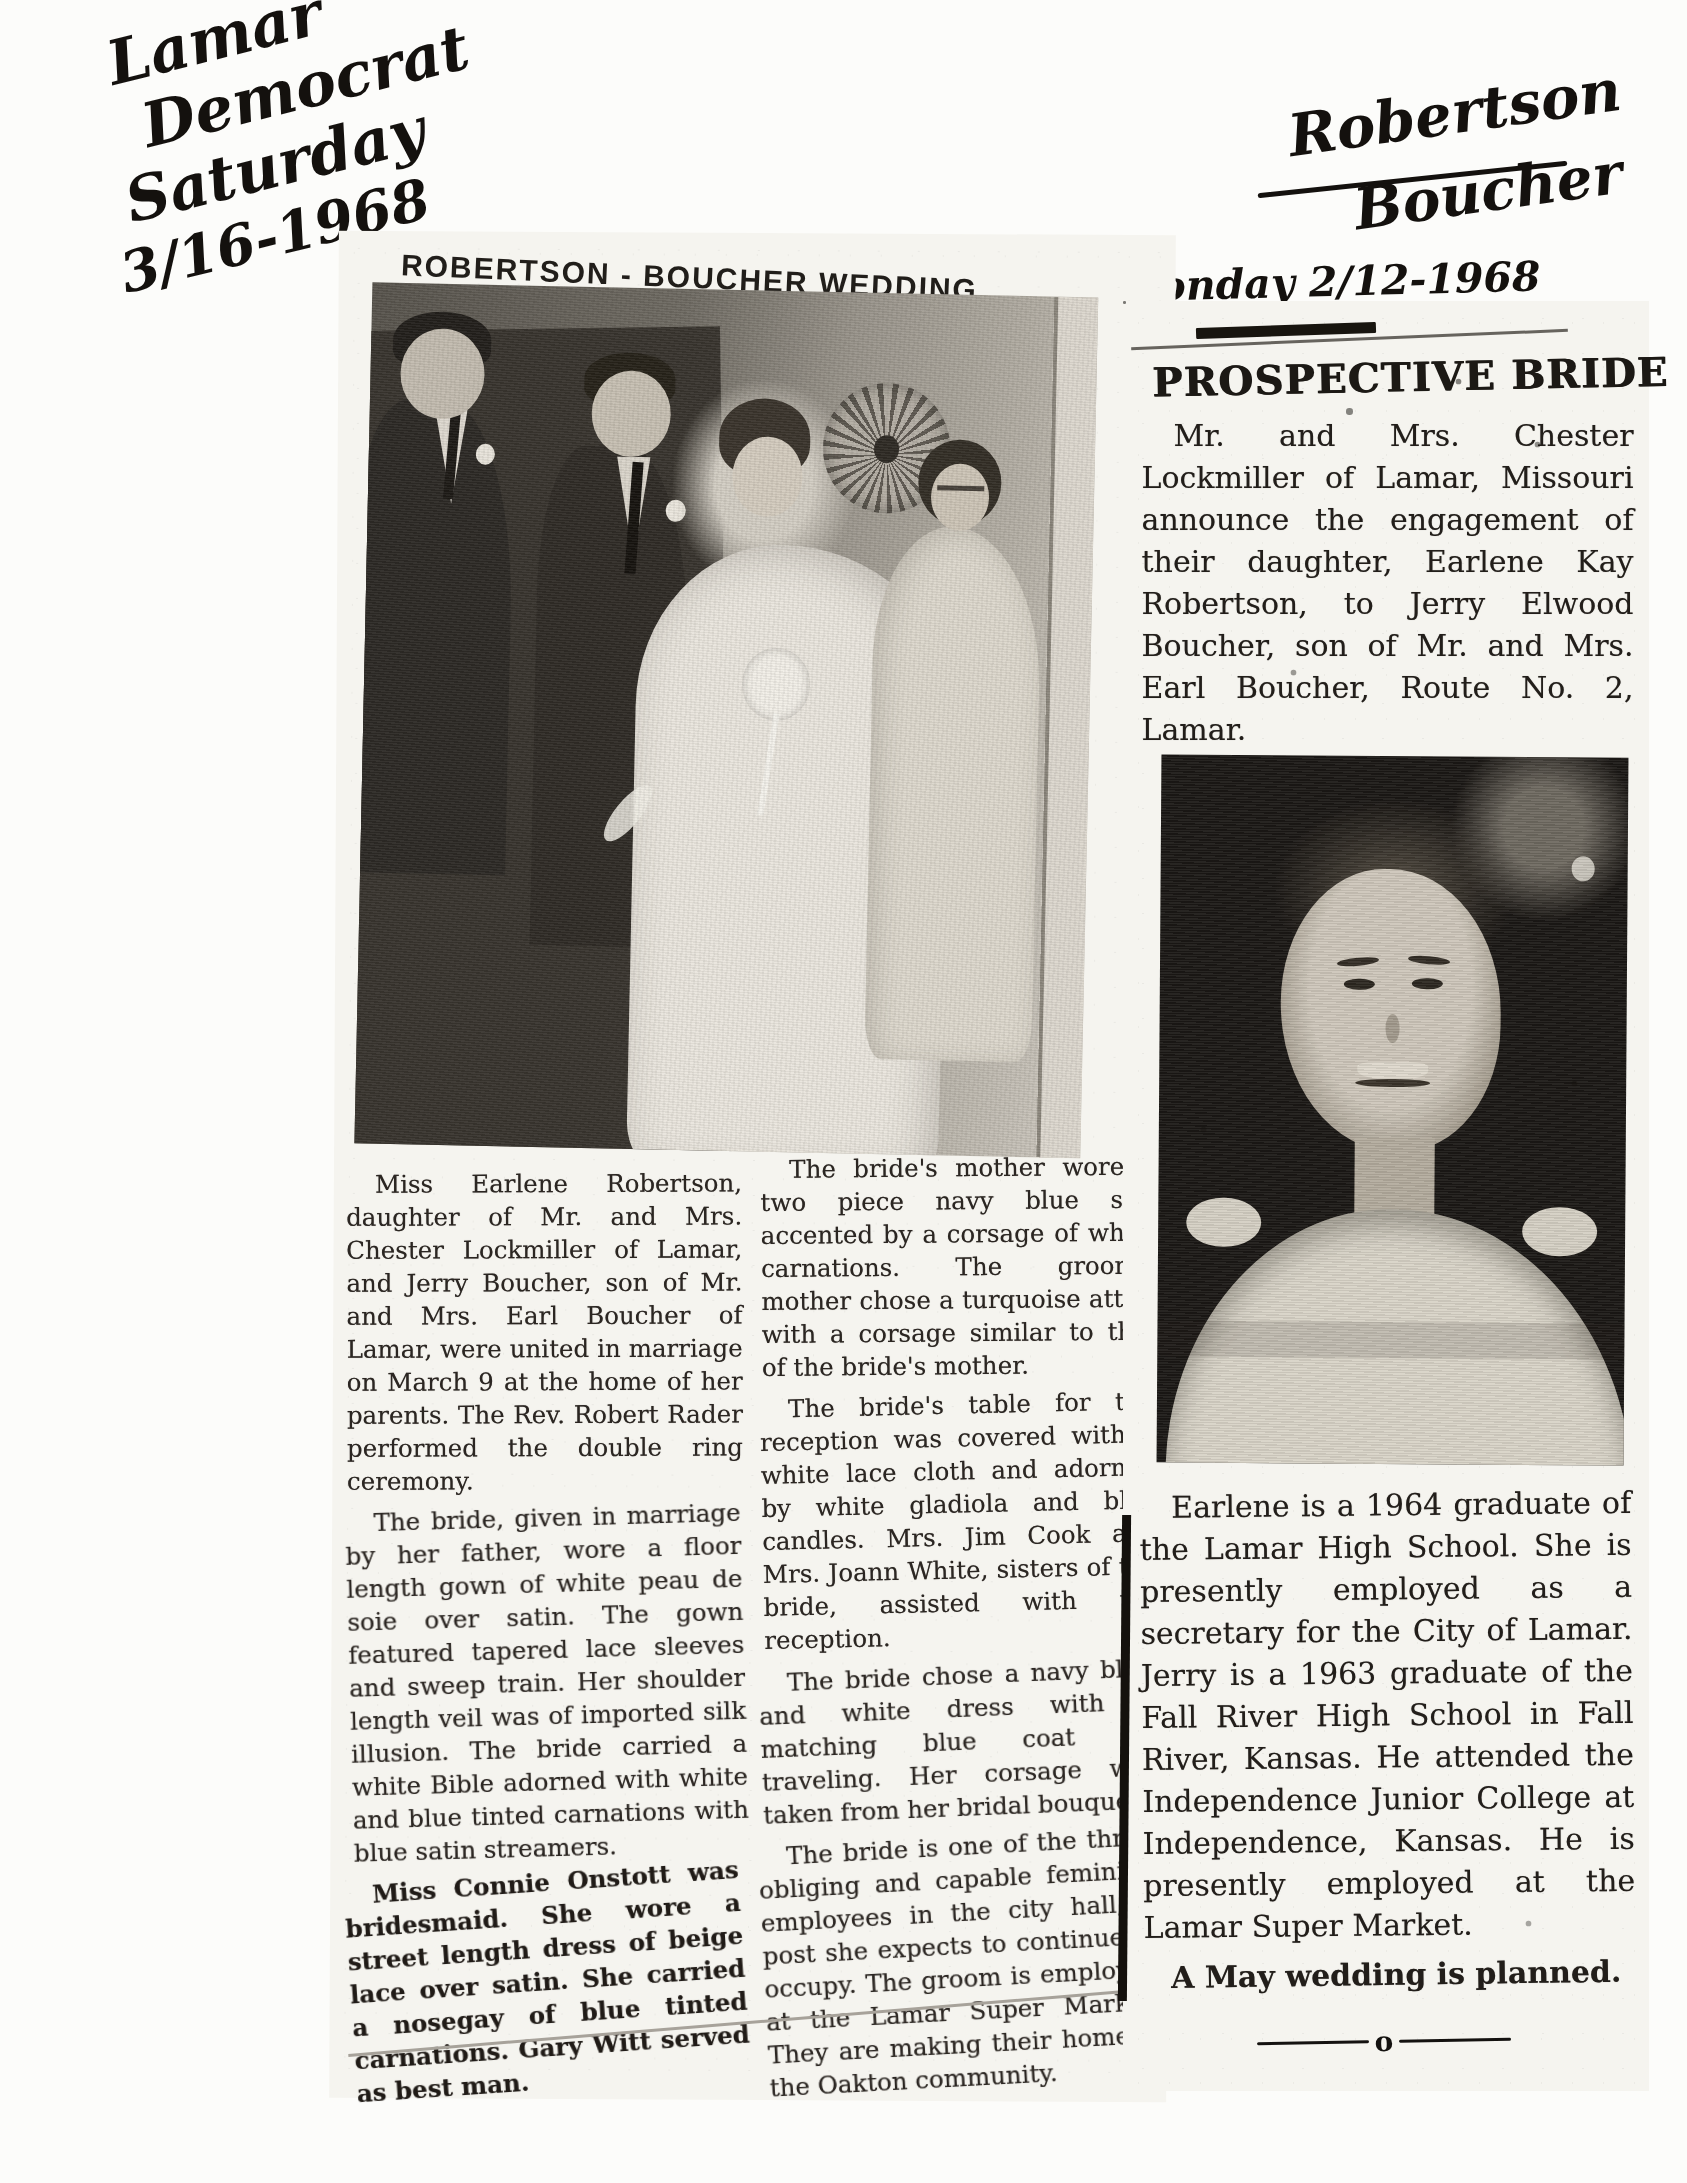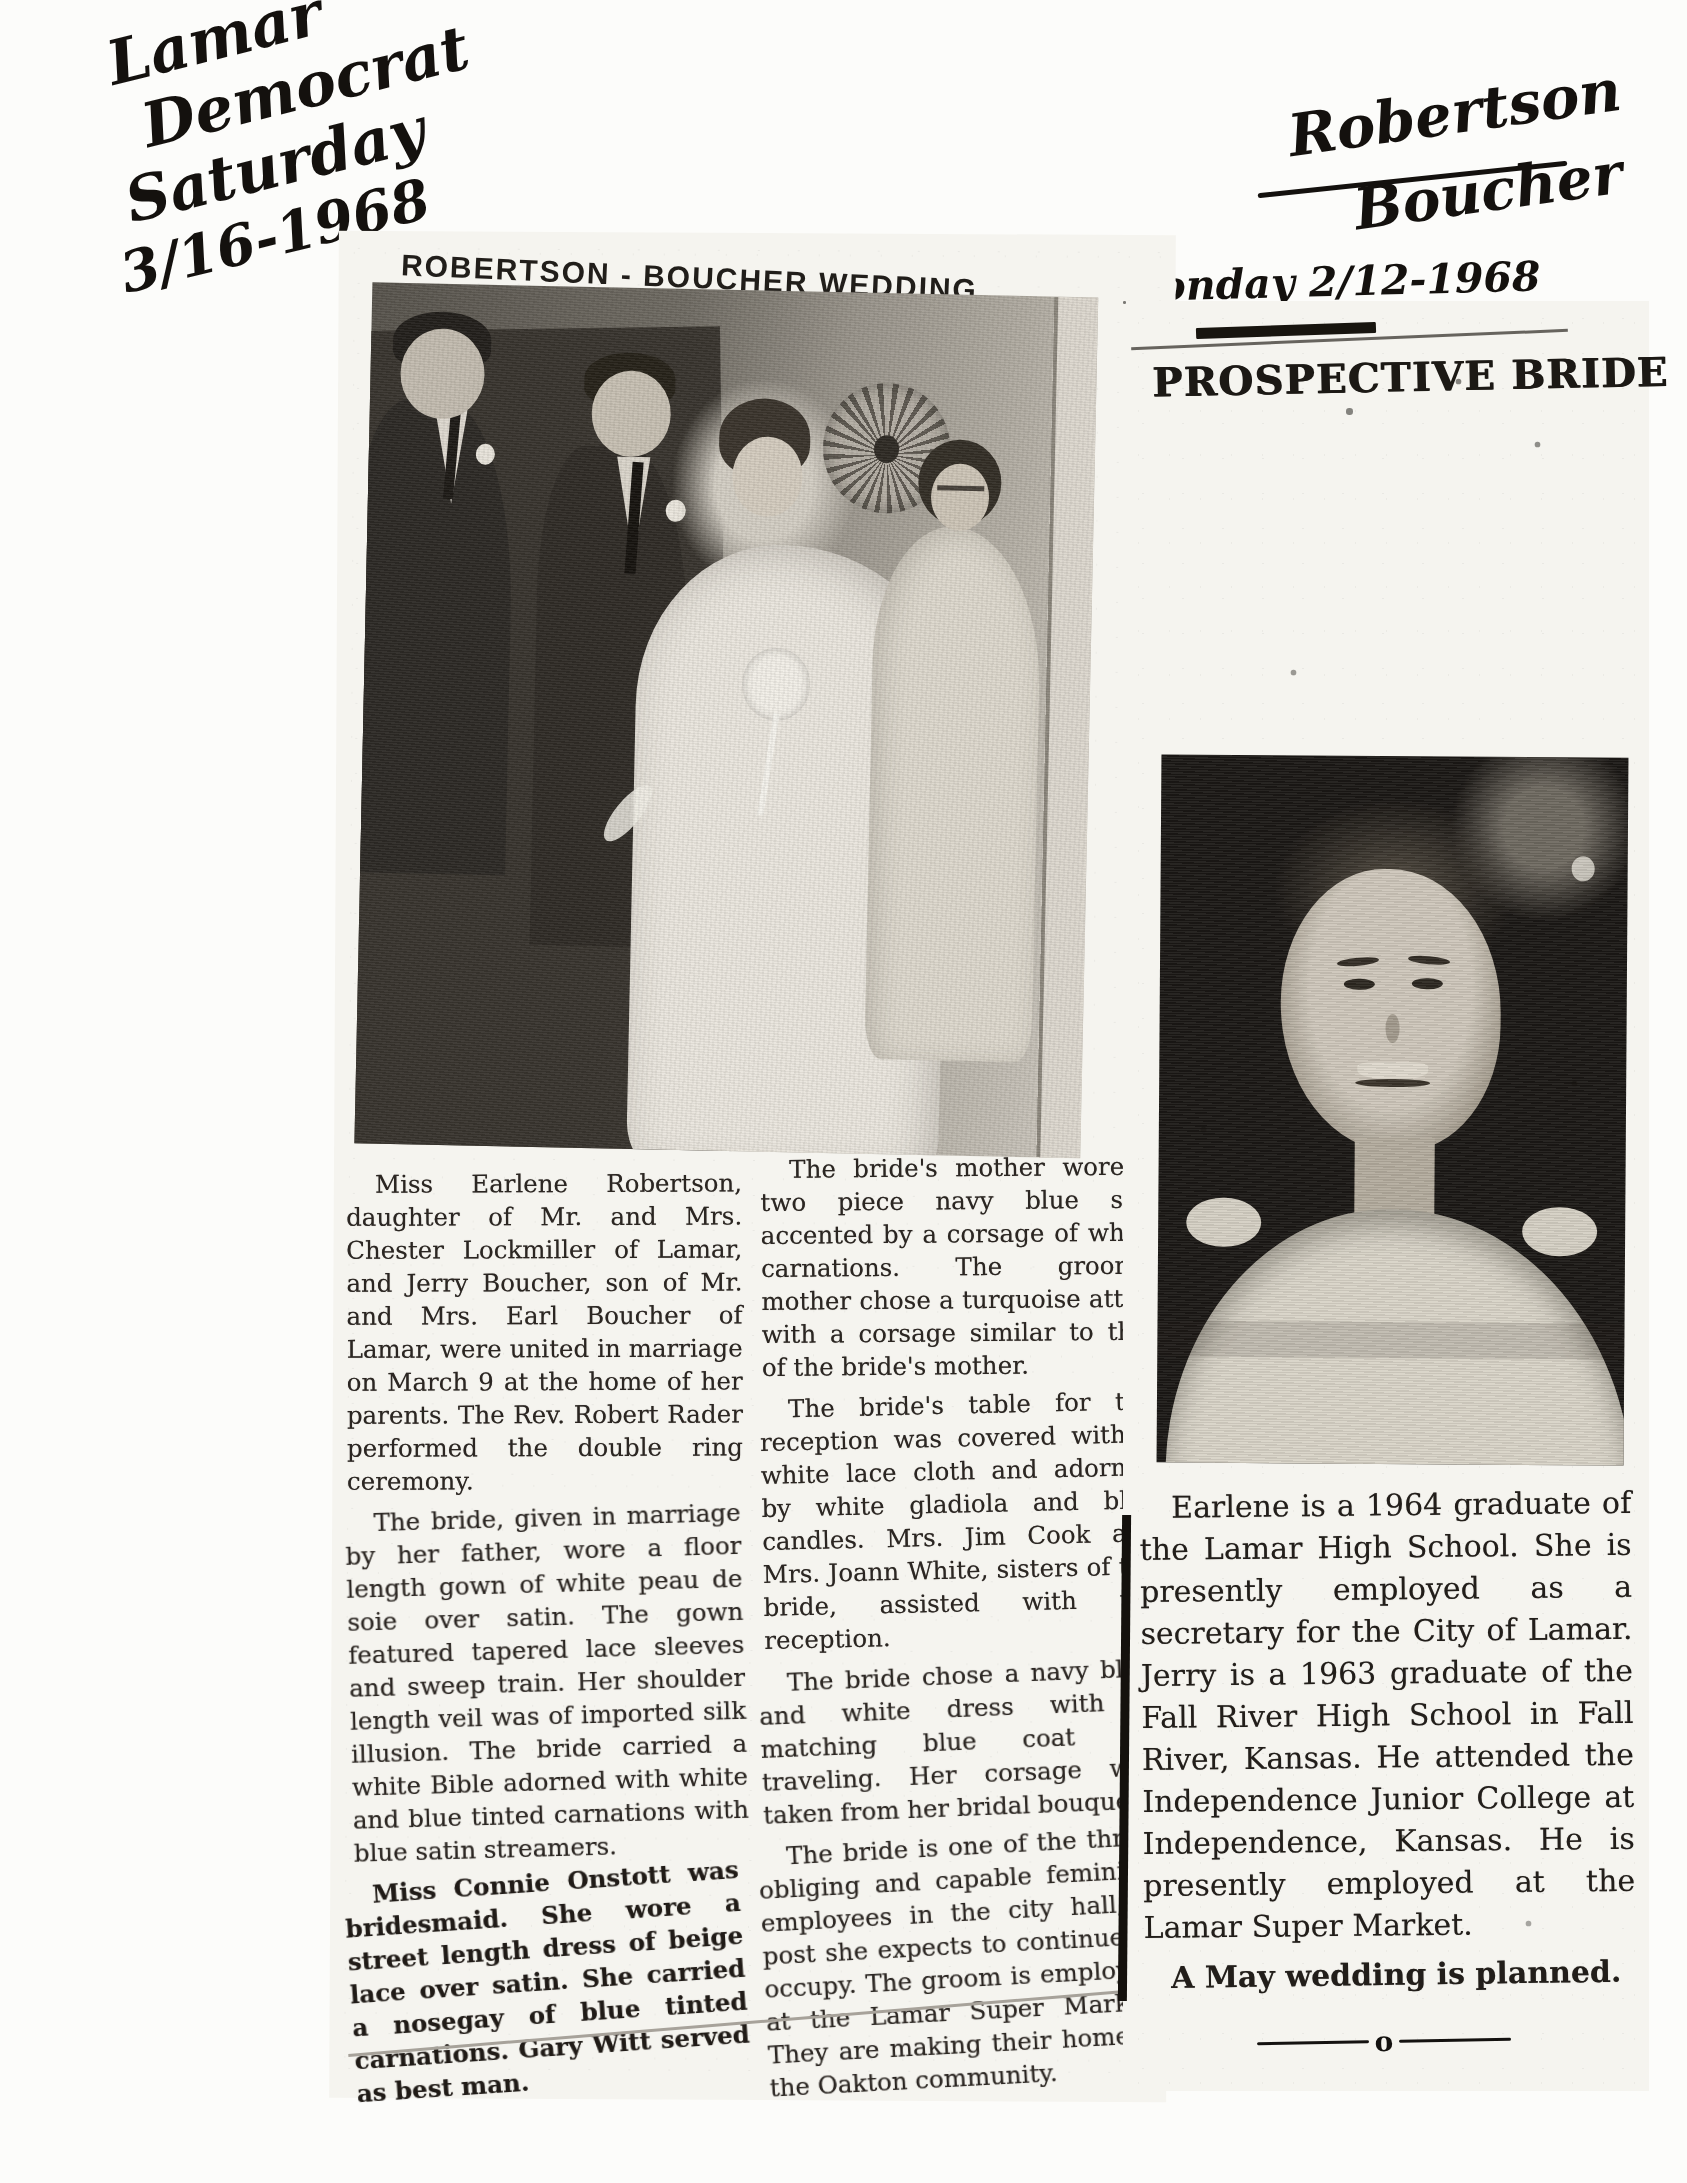--- a/index.html
+++ b/index.html
@@ -204,20 +204,21 @@
 
     <div class="cl-edge"></div>
     <div class="cl-bot"></div>
   </section>
 
   <section class="clip clip-right">
     <div class="rc-bar"></div>
     <div class="rc-topline"></div>
     <h2 class="head-right">PROSPECTIVE BRIDE</h2>
 
+    <p class="rc-text rc-intro">Mr. and Mrs. Chester Lockmiller of Lamar, Missouri announce the engagement of their daughter, Earlene Kay Robertson, to Jerry Elwood Boucher, son of Mr. and Mrs. Earl Boucher, Route No. 2, Lamar.</p>
 
     <div class="rc-photo" title="Portrait of the prospective bride, dark background, lace collar dress">
       <div class="pt-hairlight"></div>
       <div class="pt-face"></div>
       <div class="pt-broW1"></div>
       <div class="pt-brow2"></div>
       <div class="pt-eye1"></div>
       <div class="pt-eye2"></div>
       <div class="pt-nose"></div>
       <div class="pt-teeth"></div>

